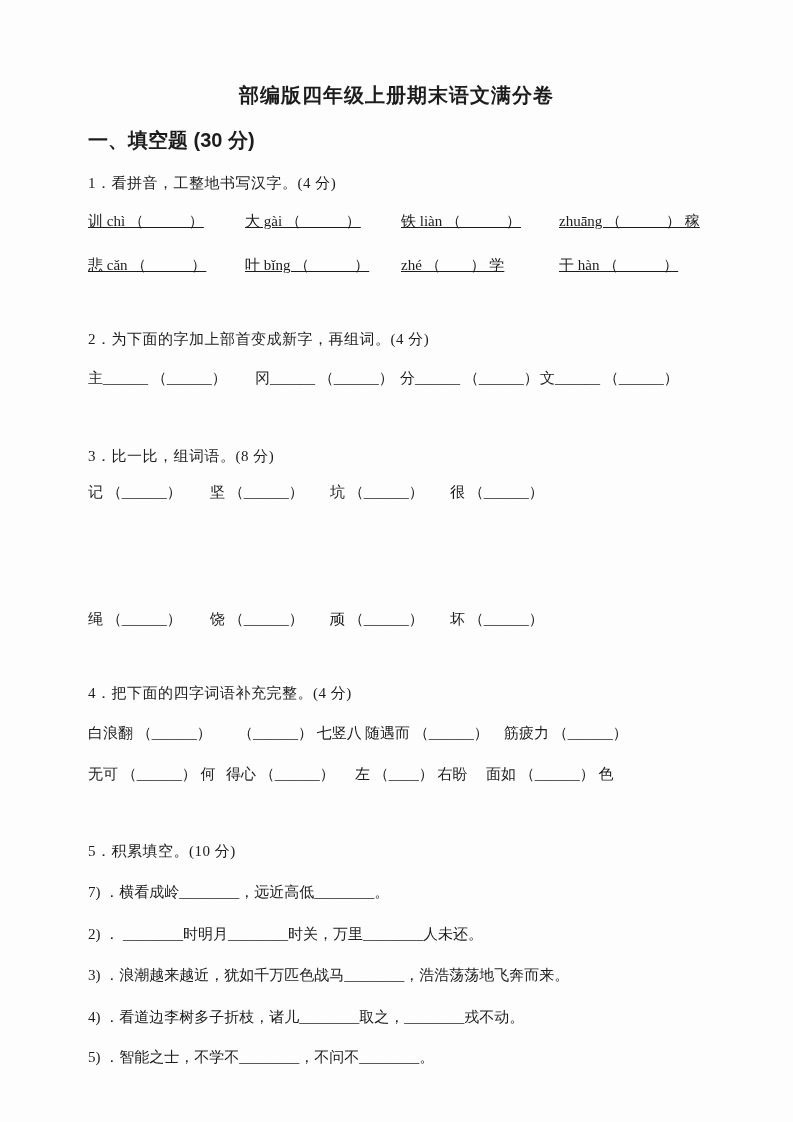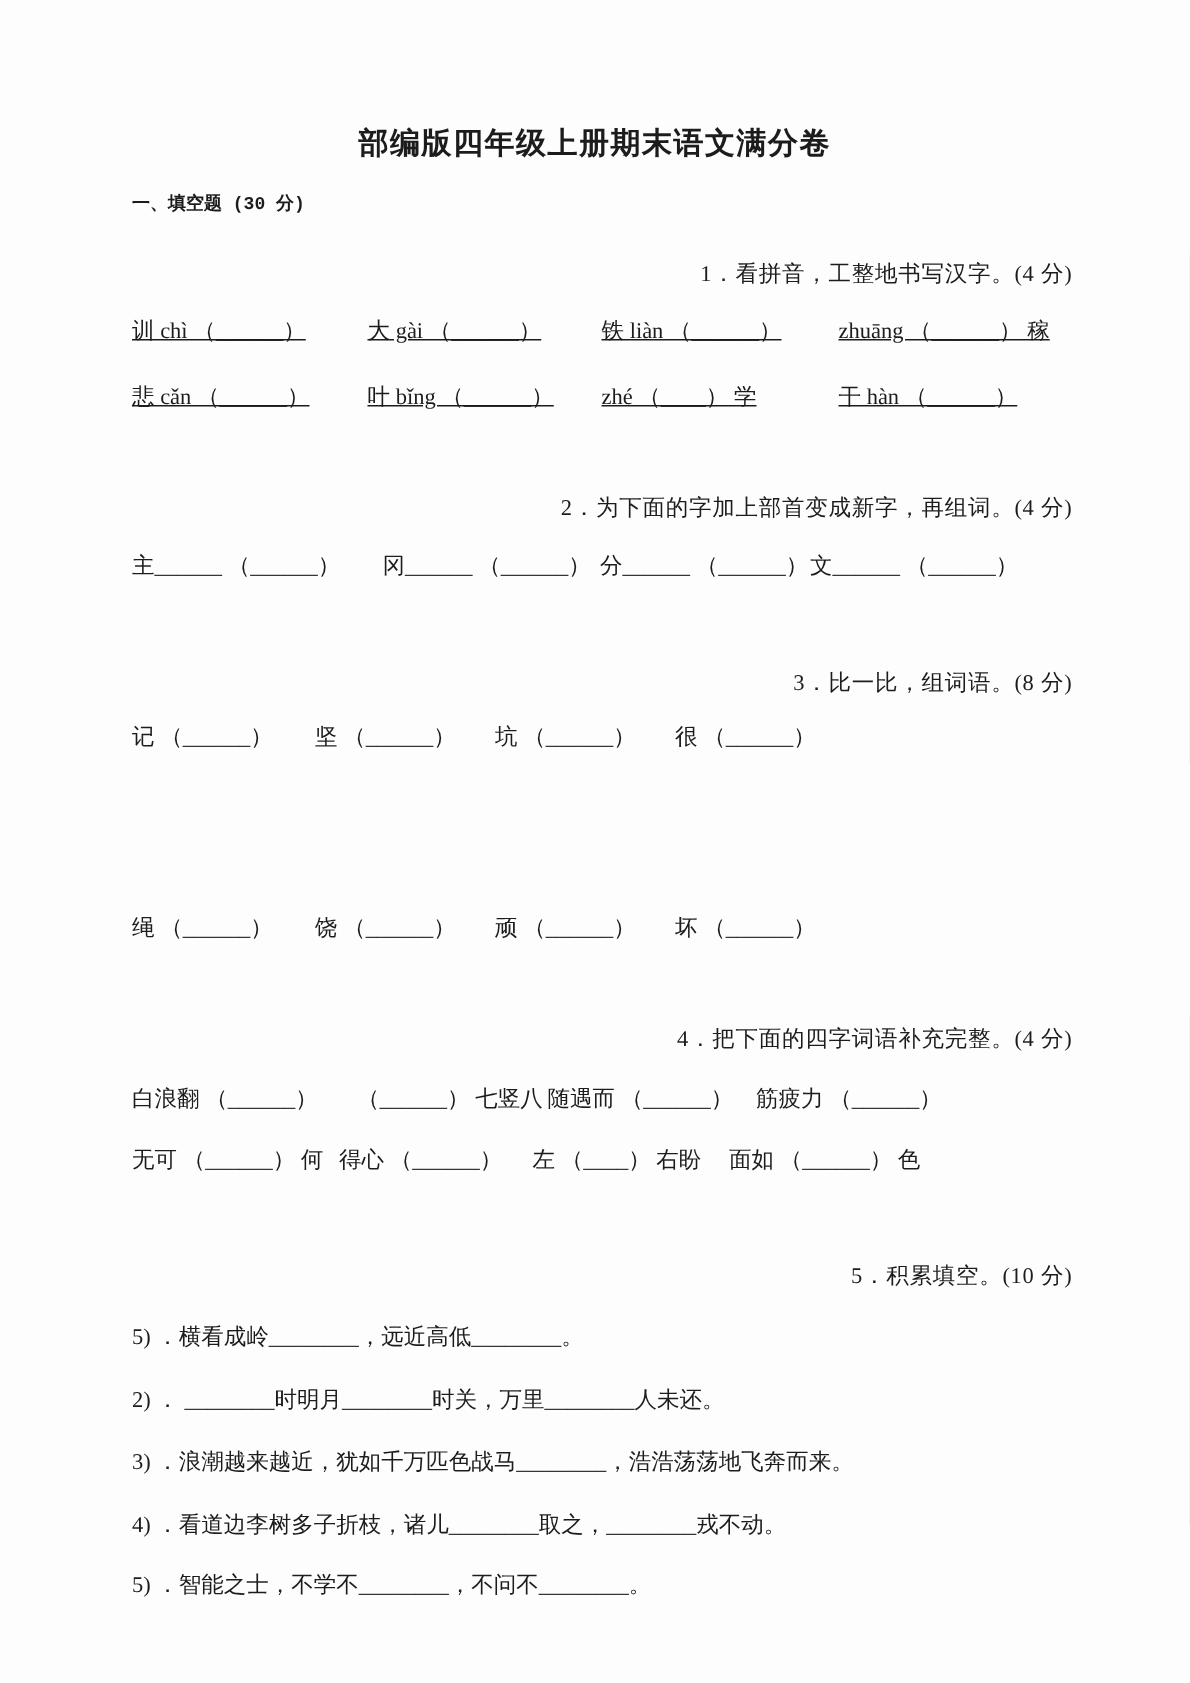--- a/index.html
+++ b/index.html
@@ -23,32 +23,32 @@
     text-align: center;
     font-family: "Liberation Sans", "DejaVu Sans", sans-serif;
     font-size: 20px;
     font-weight: 700;
     letter-spacing: 1px;
   }
   .section-header {
     position: absolute;
     top: 127px;
     left: 88px;
-    font-family: Liberation Mono, monospace;
-    font-size: 12px;
+    font-family: Liberation Sans, sans-serif;
+    font-size: 20px;
     font-weight: 700;
   }
   .line {
     position: absolute;
     left: 88px;
     right: 78px;
     white-space: pre;
     line-height: 20px;
   }
-  .q-label { letter-spacing: 0.5px; text-align: right; }
+  .q-label { letter-spacing: 0.5px; }
   .grid-row { display: grid; }
   .cols-q1  { grid-template-columns: 157px 156px 158px auto; text-decoration: underline; }
   .cols-q2  { grid-template-columns: 167px 145px 140px auto; }
   .cols-q3  { grid-template-columns: 122px 120px 120px auto; }
   .cols-q4a { grid-template-columns: 150px 127px 139px auto; }
   .cols-q4b { grid-template-columns: 138px 129px 131px auto; }
   .cell { white-space: pre; }
 </style>
 </head>
 <body>
@@ -103,19 +103,19 @@
     <span class="cell">面如 （______） 色</span>
   </div>
   <div class="line grid-row cols-q4a" style="top:723px">
     <span class="cell">白浪翻 （______）</span>
     <span class="cell">（______） 七竖八</span>
     <span class="cell">随遇而 （______）</span>
     <span class="cell">筋疲力 （______）</span>
   </div>
 
   <div class="line q-label" style="top:841px">5．积累填空。(10 分)</div>
-  <div class="line" style="top:882px">5) ．横看成岭________，远近高低________。</div>
+  <div class="line" style="top:882px">7) ．横看成岭________，远近高低________。</div>
   <div class="line" style="top:924px">2) ． ________时明月________时关，万里________人未还。</div>
   <div class="line" style="top:965px">3) ．浪潮越来越近，犹如千万匹色战马________，浩浩荡荡地飞奔而来。</div>
   <div class="line" style="top:1007px">4) ．看道边李树多子折枝，诸儿________取之，________戎不动。</div>
   <div class="line" style="top:1047px">5) ．智能之士，不学不________，不问不________。</div>
 
 </div>
 
 </body></html>

